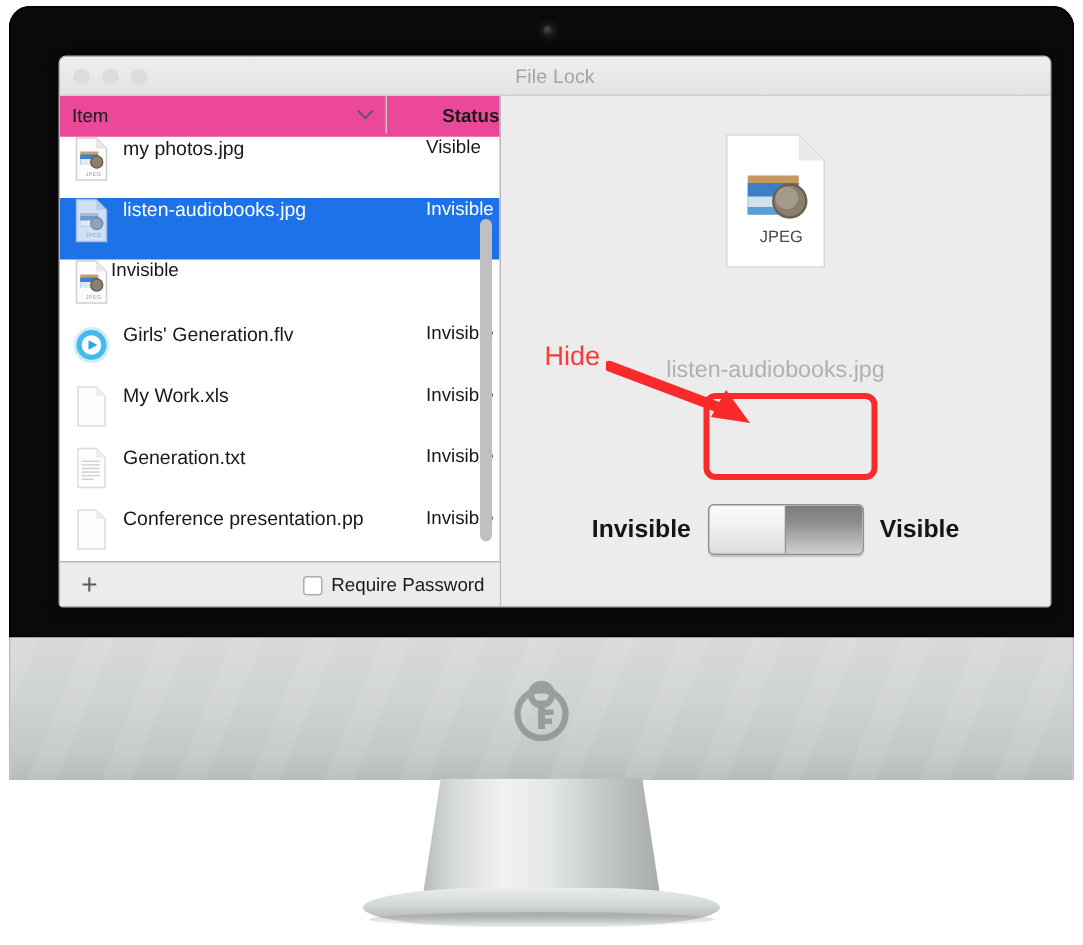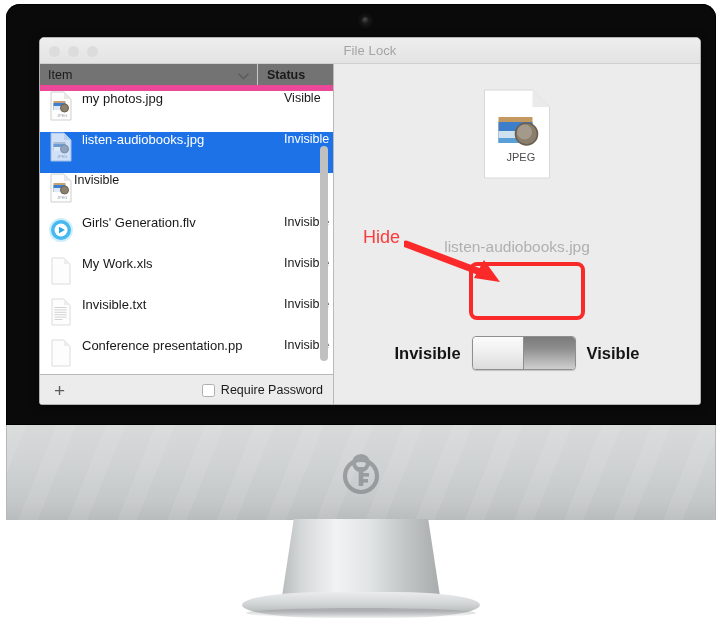--- a/index.html
+++ b/index.html
@@ -77,27 +77,27 @@
     position: absolute; left: 0; right: 0; top: 5px; text-align: center;
     font-size: 13px; color: #a4a4a4; letter-spacing: .1px;
   }
 
   .body-split { display: flex; height: 341px; }
 
   
   .left-pane { width: 294px; background: #fff; display: flex; flex-direction: column;
                border-right: 1px solid #b9b9b9; }
   .col-header {
-    display: flex; height: 27px; background: #737373;
-    border-bottom: 6px solid #ec4899; font-size: 12.5px; color: #1a1a1a;
+    display: flex; height: 27px; background: #ec4899;
+    border-bottom: 2px solid #ec4899; font-size: 12.5px; color: #1a1a1a;
   }
   .col-item { flex: 0 0 218px; display: flex; align-items: center;
               padding-left: 8px; position: relative; border-right: 1px solid #c8c8c8; }
   .sort-chev { position: absolute; right: 8px; top: 9px; width: 11px; height: 7px; }
-  .col-status { flex: 1; display: flex; align-items: center; padding-left: 9px; font-weight: bold; }
+  .col-status { flex: 1; display: flex; align-items: center; padding-left: 9px; font-weight: bold; justify-content: flex-end; }
   .col-item span { font-weight: normal; }
 
   .rows { flex: 1; position: relative; overflow: hidden; }
   .row { display: flex; align-items: flex-start; height: 41.2px; padding-left: 8px; }
   .row.sel { background: #1e72e8; }
   .row .fname { flex: 0 0 210px; font-size: 13px; color: #181818; padding-left: 8px;
                 white-space: nowrap; overflow: hidden; }
   .row .fstat { font-size: 12.5px; color: #181818; white-space: nowrap; }
   .row.sel .fname, .row.sel .fstat { color: #fff; }
   .ficon { width: 26px; height: 30px; flex: 0 0 26px; }
@@ -258,21 +258,21 @@
                 <path d="M16 2 l6 6 h-6z" fill="#ededed"></path>
                 <g fill="#d2d2d2">
                   <rect x="6.5" y="10" width="12" height="1"></rect>
                     <rect x="6.5" y="12.4" width="12" height="1"></rect>
                   <rect x="6.5" y="14.8" width="12" height="1"></rect>
                     <rect x="6.5" y="17.2" width="12" height="1"></rect>
                   <rect x="6.5" y="19.6" width="12" height="1"></rect>
                     <rect x="6.5" y="22" width="8" height="1"></rect>
                 </g>
               </svg>
-              <div class="fname">Invisible.txt</div>
+              <div class="fname">Generation.txt</div>
               <div class="fstat">Invisible</div>
             </div>
 
             <div class="row">
               <svg class="ficon" viewBox="0 0 26 30">
                 <path d="M4 2 h12 l6 6 v20 H4z" fill="#fdfdfd" stroke="#dcdcdc" stroke-width="1"></path>
                 <path d="M16 2 l6 6 h-6z" fill="#ededed"></path>
               </svg>
               <div class="fname">Conference presentation.pp</div>
               <div class="fstat">Invisible</div>

